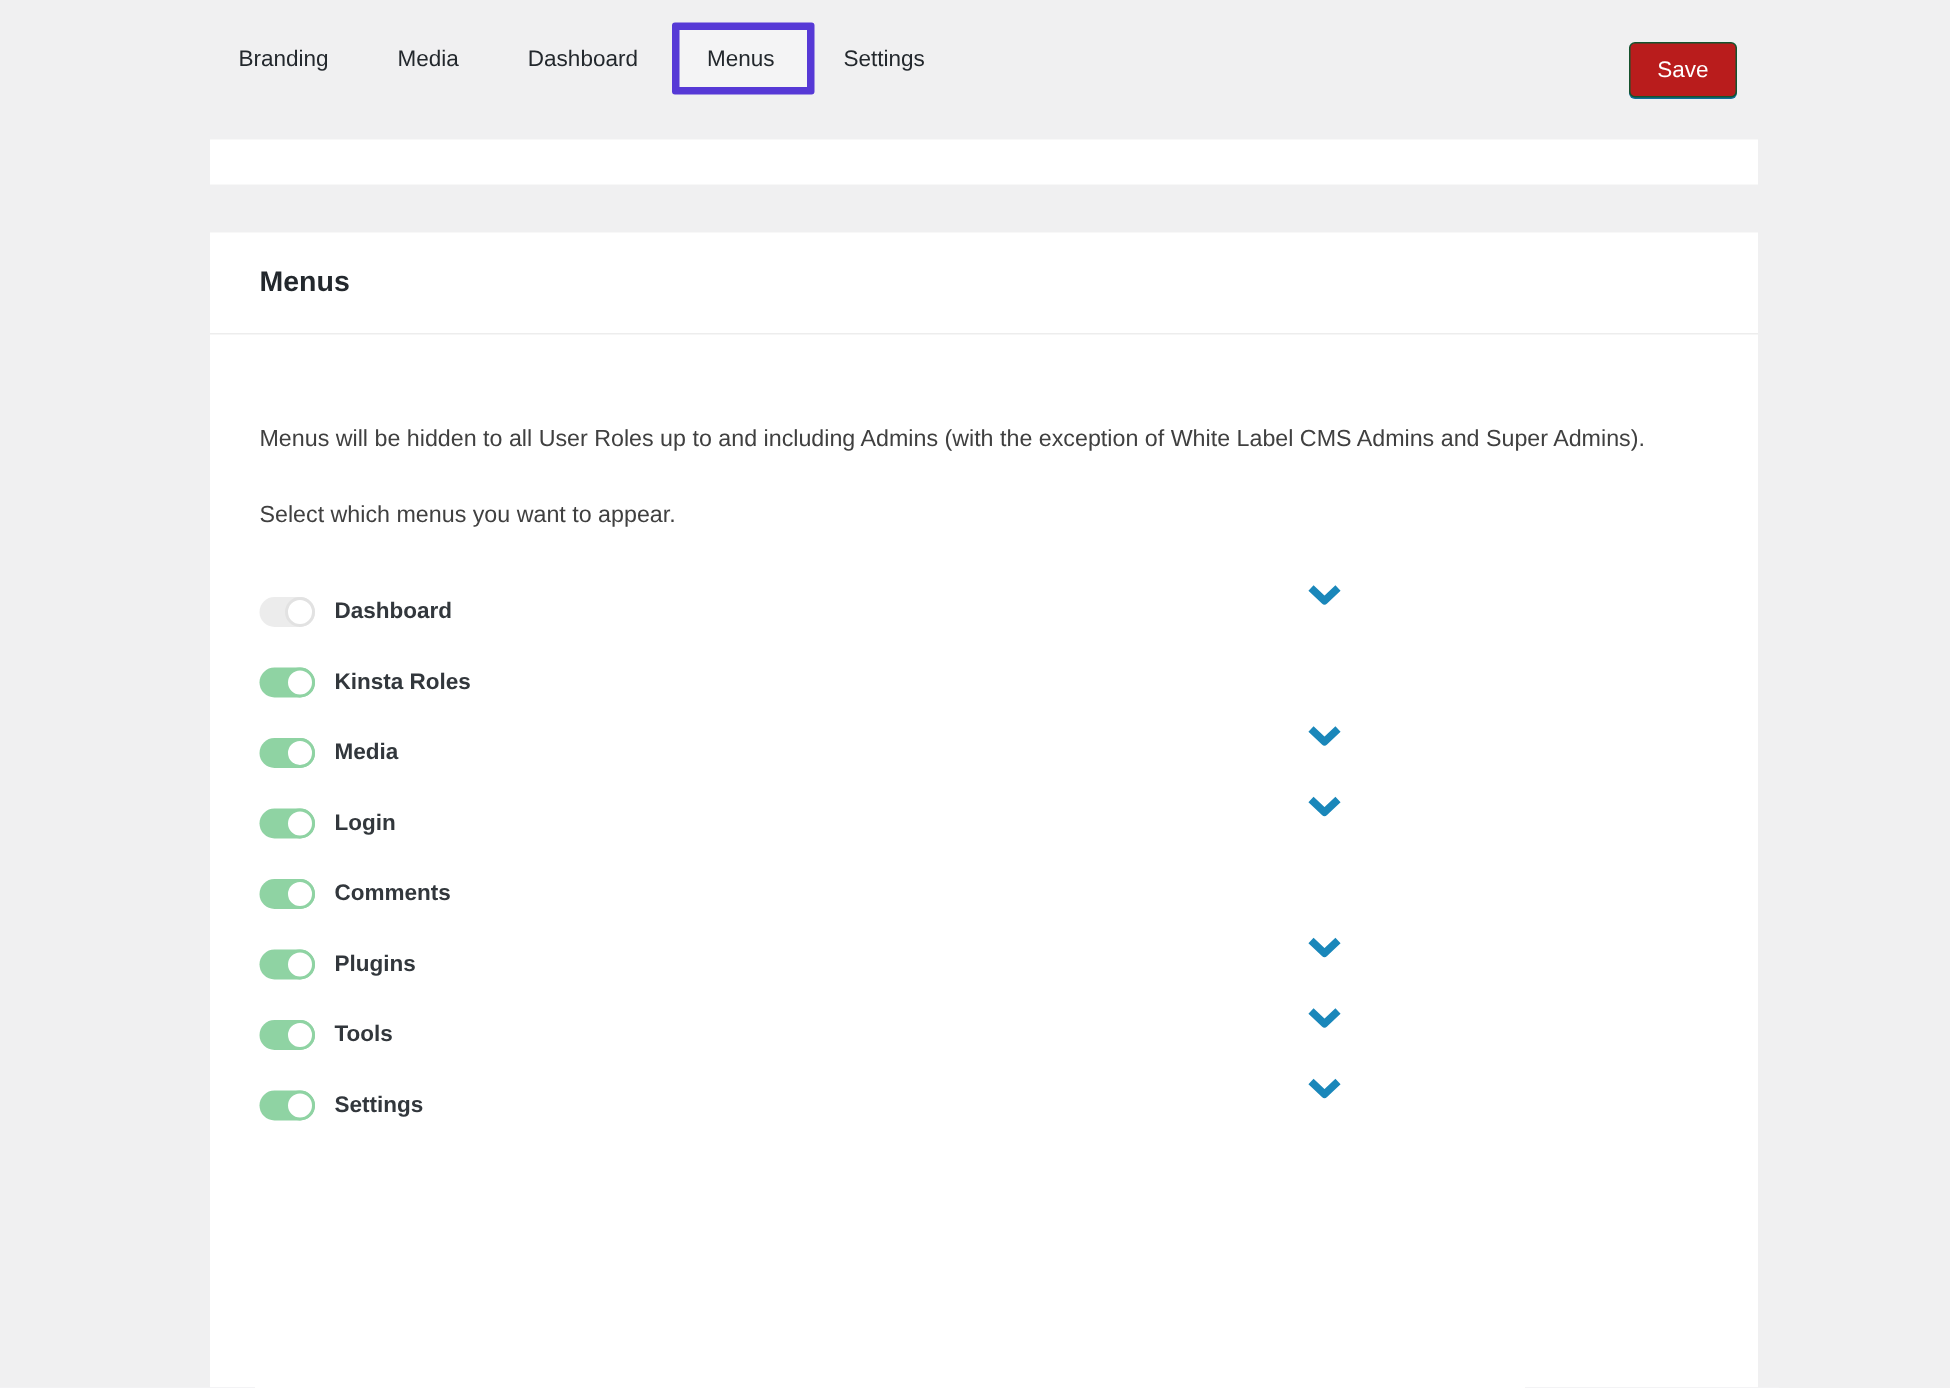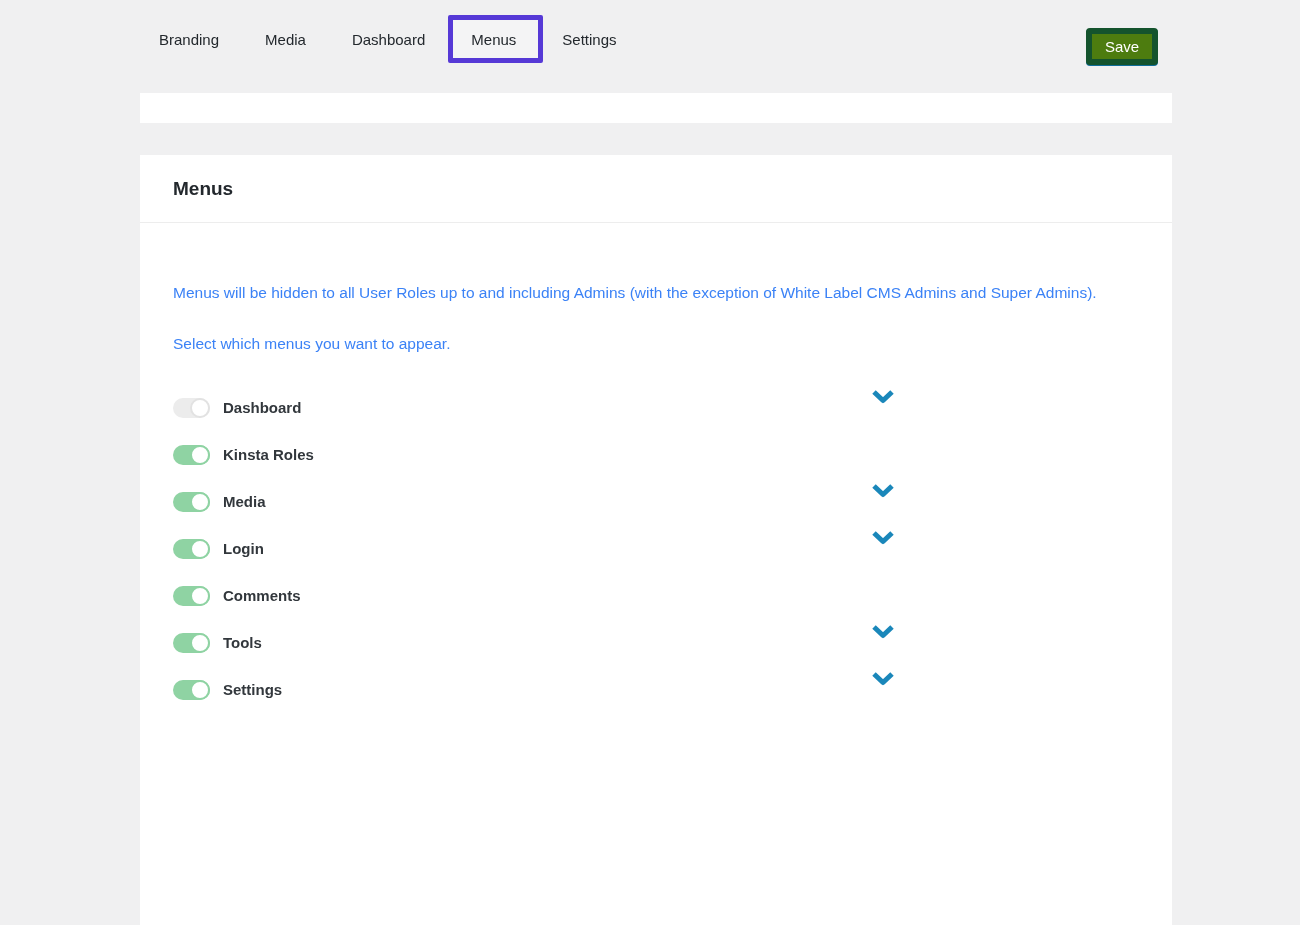--- a/index.html
+++ b/index.html
@@ -25,21 +25,21 @@
   .nav-tab .tab-label { position:relative; z-index:1; }
   .nav-tab.highlighted .annotation-box {
     position:absolute; left:-23px; right:-27px; top:-16px; bottom:-15px;
     border:5px solid #5639d6; background:#f4f4f5; border-radius:2px;
     z-index:0;
   }
 
   .save-btn {
     position:absolute; top:28px; left:1086px;
     width:72px; height:37px;
-    background:#4d7c0f; border:6px solid #14532d; border-radius:4px;
+    background:#b91c1c; border:1px solid #14532d; border-radius:4px;
     box-shadow:0 1px 0 #0f6d99;
     color:#ffffff; font-size:15px; font-family:"Liberation Sans", sans-serif;
     cursor:pointer;
   }
 
   
   .strip {
     position:absolute; left:140px; top:93px;
     width:1032px; height:30px; background:#ffffff;
   }
@@ -49,21 +49,21 @@
     position:absolute; left:140px; top:155px;
     width:1032px; height:770px; background:#ffffff;
   }
   .panel-header {
     height:68px; line-height:68px; padding:0 33px;
     font-size:19px; font-weight:bold; color:#23282d;
     border-bottom:1px solid #ededed;
   }
   .panel-body { padding:54px 33px 0 33px; }
   .desc {
-    font-size:15.5px; color:#3b82f6; line-height:31px;
+    font-size:15.5px; color:#404040; line-height:31px;
     max-width:960px;
   }
   .desc.second { margin-top:20px; }
 
   
   .menu-list { margin-top:25px; }
   .menu-row {
     position:relative; height:47px;
     display:flex; align-items:center;
   }
@@ -151,20 +151,29 @@
           <div class="menu-row">
             <span class="toggle on">
               <span class="knob"></span>
             </span>
             <span class="menu-label">Comments</span>
           </div>
           <div class="menu-row">
             <span class="toggle on">
               <span class="knob"></span>
             </span>
+            <span class="menu-label">Plugins</span>
+            <svg class="chevron" viewBox="0 0 24 16">
+              <path d="M3 3 L12 11.5 L21 3" fill="none" stroke="#1a87ba" stroke-width="5" stroke-linejoin="round"></path>
+            </svg>
+          </div>
+          <div class="menu-row">
+            <span class="toggle on">
+              <span class="knob"></span>
+            </span>
             <span class="menu-label">Tools</span>
             <svg class="chevron" viewBox="0 0 24 16">
               <path d="M3 3 L12 11.5 L21 3" fill="none" stroke="#1a87ba" stroke-width="5" stroke-linejoin="round"></path>
             </svg>
           </div>
           <div class="menu-row">
             <span class="toggle on">
               <span class="knob"></span>
             </span>
             <span class="menu-label">Settings</span>

